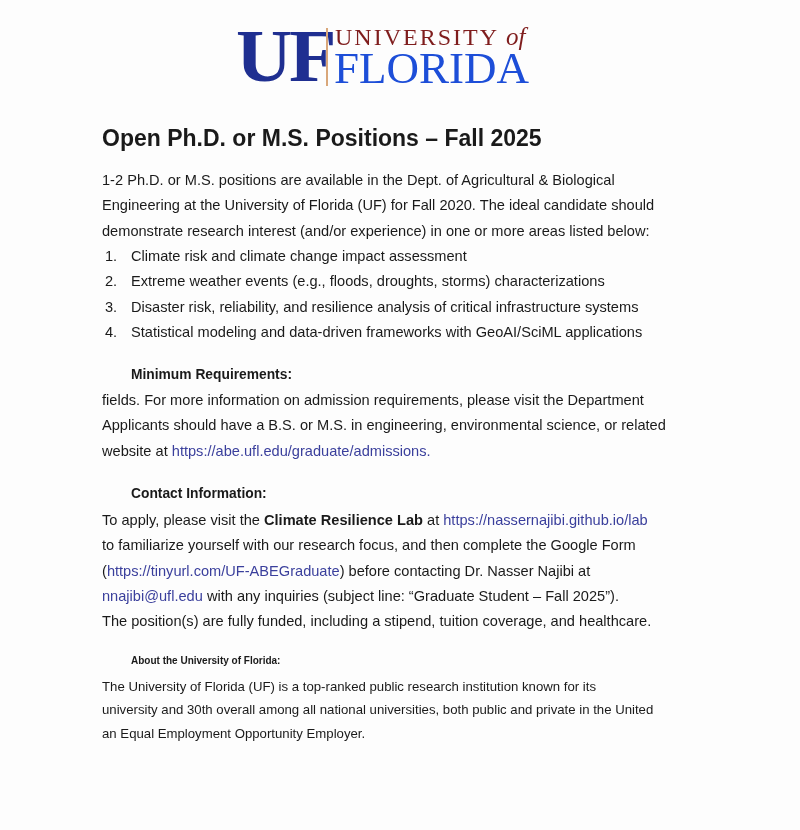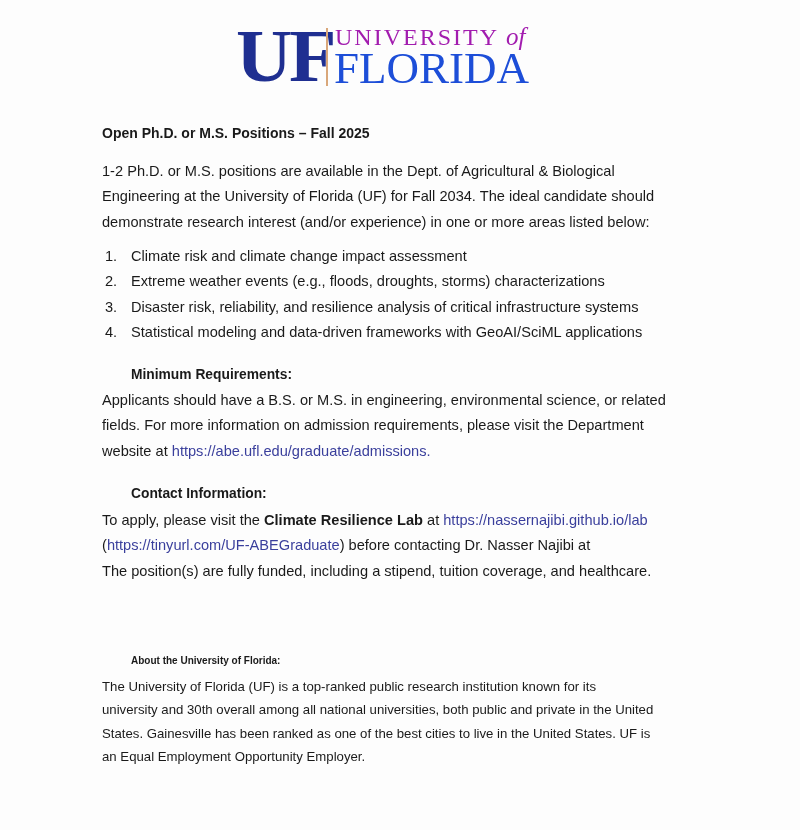--- a/index.html
+++ b/index.html
@@ -9,29 +9,29 @@
   }
   .logo { position: absolute; left: 236px; top: 22px; height: 66px; width: 320px; }
   .logo-uf {
     position: absolute; left: 0; top: 2px;
     font-family: "Liberation Serif", serif; font-weight: bold; font-size: 74px; line-height: 64px;
     color: #1f2f91; letter-spacing: -3px; transform: scaleX(1.05); transform-origin: left;
   }
   .logo-divider { position: absolute; left: 90px; top: 6px; width: 2px; height: 58px; background: #d9a77a; }
   .logo-univ {
     position: absolute; left: 99px; top: 2px;
-    font-family: "Liberation Serif", serif; font-size: 24px; line-height: 26px; letter-spacing: 2px; color: #a21caf;
+    font-family: "Liberation Serif", serif; font-size: 24px; line-height: 26px; letter-spacing: 2px; color: #7f1d1d;
   }
   .logo-of { font-style: italic; letter-spacing: 0; font-size: 25px; }
   .logo-florida {
     position: absolute; left: 98px; top: 24px;
     font-family: "Liberation Serif", serif; font-size: 45px; line-height: 44px; color: #1d4ed8; letter-spacing: 0px;
   }
   .content { position: absolute; left: 102px; top: 0; width: 600px; }
-  .title { position: absolute; left: 0; top: 125px; font-size: 14px; font-weight: bold; white-space: nowrap; }
+  .title { position: absolute; left: 0; top: 125px; font-size: 23px; font-weight: bold; white-space: nowrap; }
   .p { position: absolute; left: 0; font-size: 14.6px; line-height: 25.3px; white-space: nowrap; }
   .ol { position: absolute; left: 0; top: 244px; font-size: 14.6px; line-height: 25.3px; white-space: nowrap; }
   .li { display: flex; }
   .num { width: 26px; padding-left: 3px; }
   .h { position: absolute; left: 0; font-size: 13.8px; font-weight: bold; white-space: nowrap; padding-left: 29px; }
   .small { font-size: 13.2px; line-height: 23.4px; }
   a { color: #3a3f9c; }
   b { font-weight: bold; }
 </style>
 </head>
@@ -40,23 +40,23 @@
 <div class="logo">
   <div class="logo-uf">UF</div>
   <div class="logo-divider"></div>
   <div class="logo-univ"><span>UNIVERSITY</span> <span class="logo-of">of</span></div>
   <div class="logo-florida">FLORIDA</div>
 </div>
 
 <div class="content">
   <div class="title">Open Ph.D. or M.S. Positions – Fall 2025</div>
 
-  <div class="p" style="top:159px">
+  <div class="p" style="top:168px">
     <div>1-2 Ph.D. or M.S. positions are available in the Dept. of Agricultural &amp; Biological</div>
-    <div>Engineering at the University of Florida (UF) for Fall 2034. The ideal candidate should</div>
+    <div>Engineering at the University of Florida (UF) for Fall 2020. The ideal candidate should</div>
     <div>demonstrate research interest (and/or experience) in one or more areas listed below:</div>
   </div>
 
   <div class="ol">
     <div class="li">
         <span class="num">1.</span>
         <span>Climate risk and climate change impact assessment</span>
       </div>
     <div class="li">
         <span class="num">2.</span>
@@ -67,32 +67,33 @@
         <span>Disaster risk, reliability, and resilience analysis of critical infrastructure systems</span>
       </div>
     <div class="li">
         <span class="num">4.</span>
         <span>Statistical modeling and data-driven frameworks with GeoAI/SciML applications</span>
       </div>
   </div>
 
   <div class="h" style="top:367px">Minimum Requirements:</div>
   <div class="p" style="top:388px">
+    <div>fields. For more information on admission requirements, please visit the Department</div>
     <div>Applicants should have a B.S. or M.S. in engineering, environmental science, or related</div>
-    <div>fields. For more information on admission requirements, please visit the Department</div>
     <div><span>website at </span><a>https://abe.ufl.edu/graduate/admissions.</a></div>
   </div>
 
   <div class="h" style="top:486px">Contact Information:</div>
   <div class="p" style="top:508px">
     <div><span>To apply, please visit the </span><b>Climate Resilience Lab</b><span> at </span><a>https://nassernajibi.github.io/lab</a></div>
+    <div>to familiarize yourself with our research focus, and then complete the Google Form</div>
     <div><span>(</span><a>https://tinyurl.com/UF-ABEGraduate</a><span>) before contacting Dr. Nasser Najibi at</span></div>
+    <div><a>nnajibi@ufl.edu</a><span> with any inquiries (subject line: “Graduate Student – Fall 2025”).</span></div>
     <div>The position(s) are fully funded, including a stipend, tuition coverage, and healthcare.</div>
   </div>
 
   <div class="h" style="top:655px; font-size:10px">About the University of Florida:</div>
   <div class="p small" style="top:675px">
     <div>The University of Florida (UF) is a top-ranked public research institution known for its</div>
     <div>university and 30th overall among all national universities, both public and private in the United</div>
-    <div>States. Gainesville has been ranked as one of the best cities to live in the United States. UF is</div>
     <div>an Equal Employment Opportunity Employer.</div>
   </div>
 </div>
 
 </body></html>

